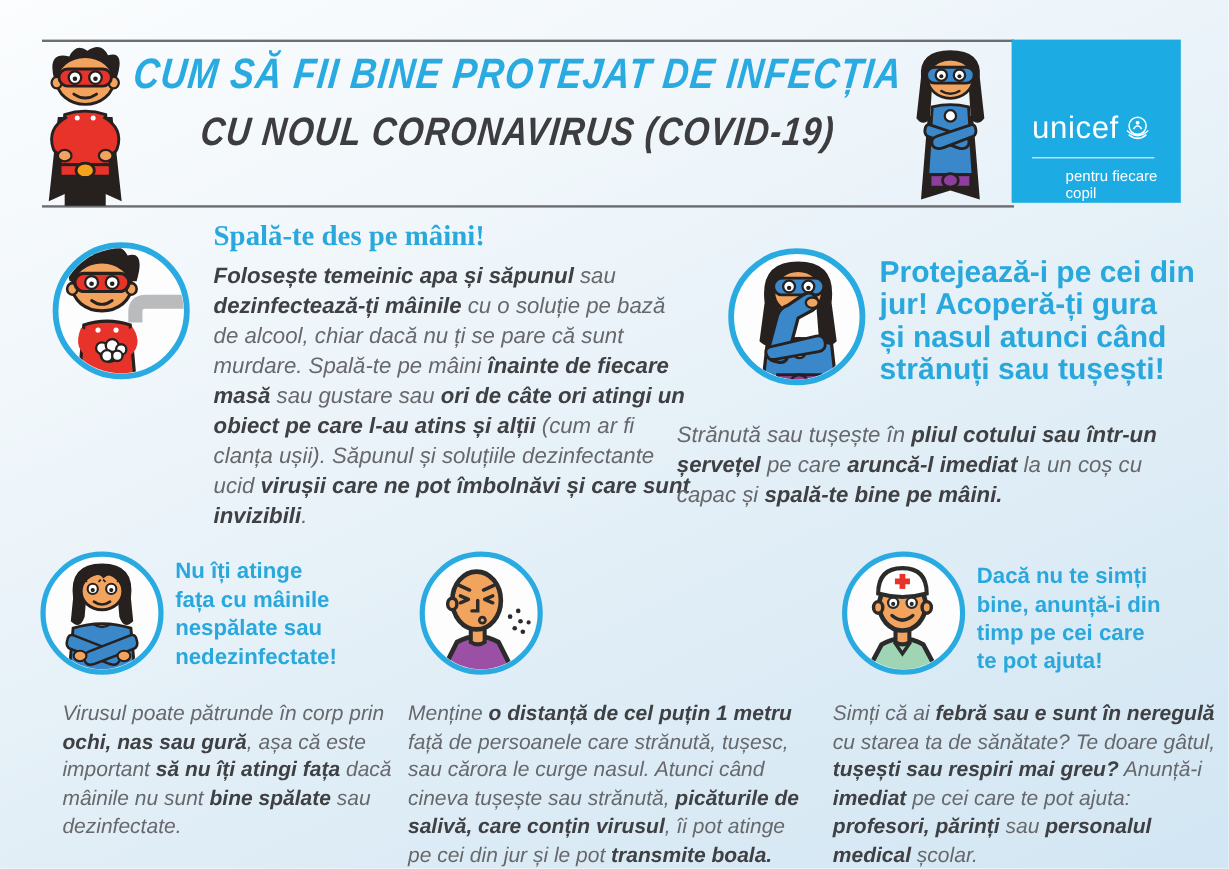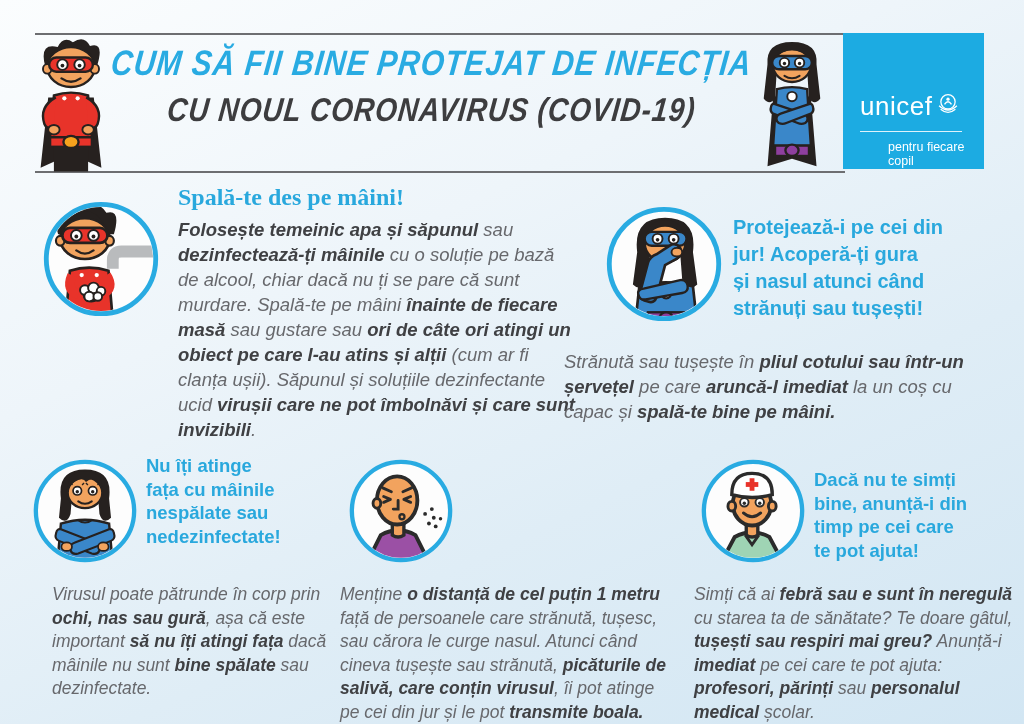--- a/index.html
+++ b/index.html
@@ -22,28 +22,28 @@
     transform:skewX(-6deg) scaleY(1.18);
     transform-origin:center;
   }
   .title1{font-size:30px;color:#29abe2;}
   .title2{font-size:28px;color:#3d3d3f;margin-top:14px;}
   
   .unicef-box{
     position:absolute;left:843px;top:33px;width:141px;height:136px;
     background:#1cabe2;color:#fff;box-sizing:border-box;padding:58px 0 0 17px;
   }
-  .unicef-row{display:flex;gap:3px;}
+  .unicef-row{display:flex;align-items:center;gap:3px;}
   .unicef-word{font-size:26px;letter-spacing:0.5px;}
   .unicef-divider{width:102px;height:1px;background:rgba(255,255,255,.85);margin:9px 0 8px 0;}
   .unicef-tagline{font-size:12.5px;padding-left:28px;}
   
   .h-cyan{position:absolute;color:#29a8dd;font-weight:bold;}
   .h-big{font-size:24px;font-family:Liberation Serif, serif;}
-  .h-mid{font-size:20px;line-height:27px;white-space:pre-line;}
+  .h-mid{font-size:25px;line-height:27px;white-space:pre-line;}
   .h-small{font-size:18.5px;line-height:23.5px;white-space:pre-line;}
   
   .para{position:absolute;color:#67686c;font-style:italic;}
   .para b{color:#3f4043;}
   .p-big{font-size:18.5px;line-height:25px;}
   .p-small{font-size:17.5px;line-height:23.5px;}
   svg{display:block;}
 </style>
 </head>
 <body>
@@ -201,21 +201,21 @@
       <path d="M48 45 Q55 50 62 45" fill="none" stroke="#26211f" stroke-width="2.2" stroke-linecap="round"></path>
       <path d="M30 68 Q55 60 80 68 L84 112 L26 112 Z" fill="#3a87c9" stroke="#26211f" stroke-width="2.5"></path>
       <path d="M47 64 Q55 70 63 64" fill="none" stroke="#26211f" stroke-width="2"></path>
       <path d="M30 74 L66 88 Q72 90 70 96 Q68 101 62 99 L28 86 Q23 84 25 78 Q26 73 30 74 Z" fill="#3a87c9" stroke="#26211f" stroke-width="2.2"></path>
       <path d="M80 74 L44 88 Q38 90 40 96 Q42 101 48 99 L82 86 Q87 84 85 78 Q84 73 80 74 Z" fill="#3a87c9" stroke="#26211f" stroke-width="2.2"></path>
       <ellipse cx="36" cy="92" rx="5.5" ry="4.5" fill="#f2a35e" stroke="#26211f" stroke-width="1.8"></ellipse>
       <ellipse cx="74" cy="92" rx="5.5" ry="4.5" fill="#f2a35e" stroke="#26211f" stroke-width="1.8"></ellipse>
     </g>
   </svg>
 
-  <div class="h-cyan h-small" style="left:146px;top:454px">Nu îți atinge
+  <div class="h-cyan h-small" style="left:146px;top:464px">Nu îți atinge
 fața cu mâinile
 nespălate sau
 nedezinfectate!</div>
   <div class="para p-small" style="left:52px;top:583px;width:308px">Virusul poate pătrunde în corp prin <b>ochi, nas sau gură</b>, așa că este important <b>să nu îți atingi fața</b> dacă mâinile nu sunt <b>bine spălate</b> sau dezinfectate.</div>
 
   <svg class="abs" style="left:348px;top:458px" width="106" height="106" viewBox="0 0 110 110">
     <circle cx="55" cy="55" r="51" fill="#fdfdfd" stroke="#29abe2" stroke-width="4.5"></circle>
     <clipPath id="clipSneeze">
         <circle cx="55" cy="55" r="48.5"></circle>
       </clipPath>

